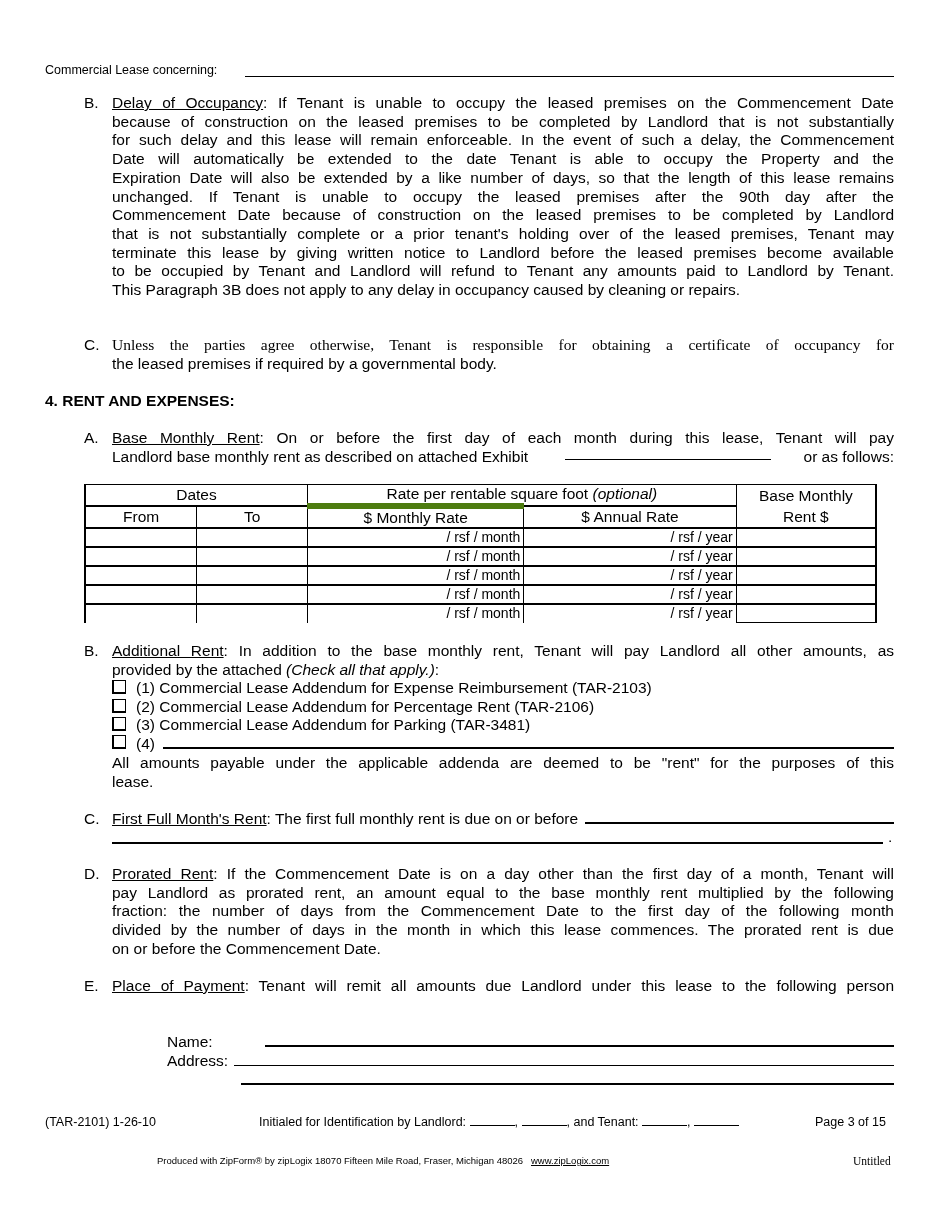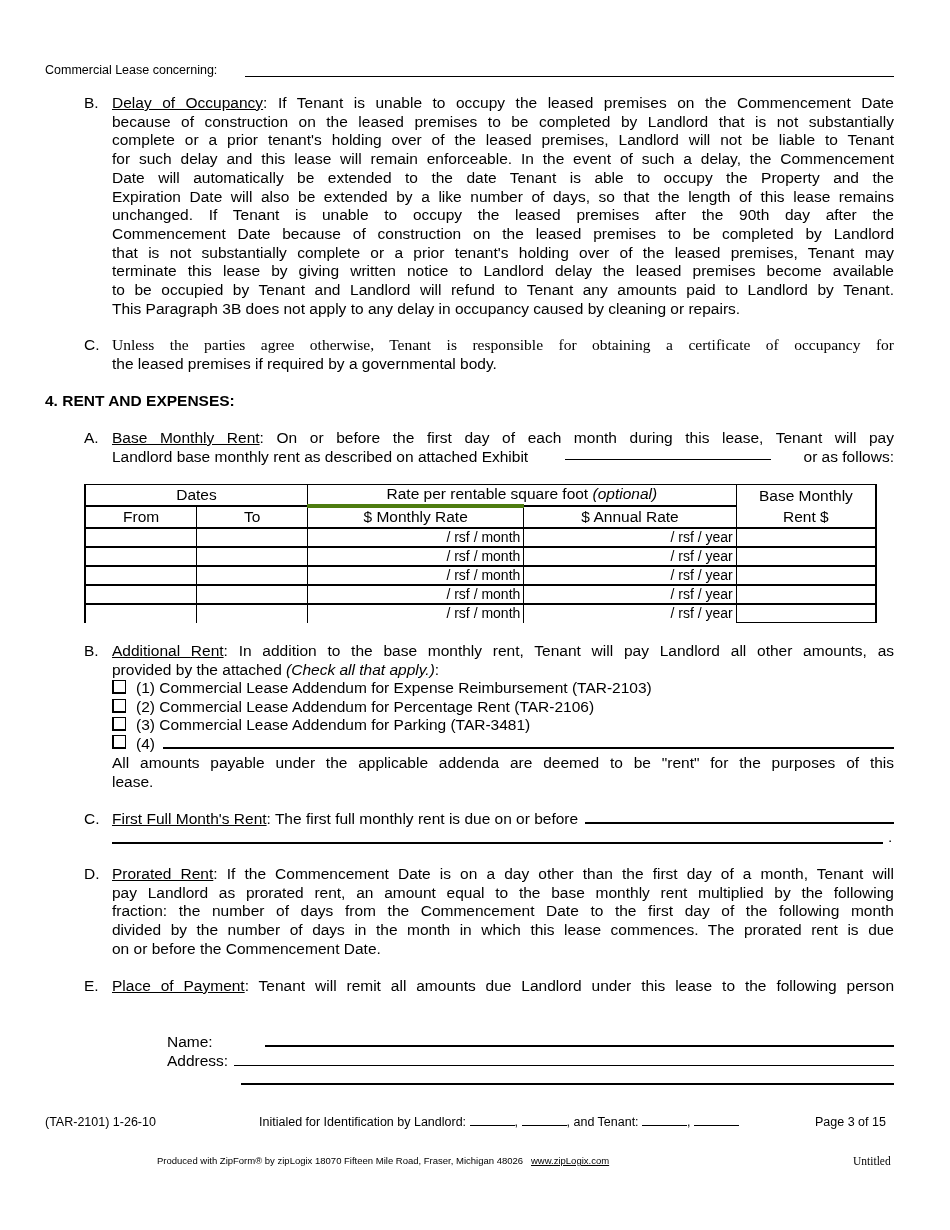--- a/index.html
+++ b/index.html
@@ -33,28 +33,27 @@
 </head>
 <body>
 
 <div class="abs hdr">Commercial Lease concerning:</div>
 <div class="abs hdr-line"></div>
 
 <div class="abs letter" style="left:84px; top:94px;">B.</div>
 <div class="abs para" style="left:112px; top:94px; width:782px;">
   <div style="text-align:justify; text-align-last:justify;"><span class="u">Delay of Occupancy</span>: <span>If Tenant is unable to occupy the leased premises on the Commencement Date</span></div>
   <div style="text-align-last:justify;">because of construction on the leased premises to be completed by Landlord that is not substantially</div>
-  <div style="text-align-last:justify;">complete or a prior tenant's holding over of the leased premises, Landlord will not be liable to Tenant</div>
   <div style="text-align-last:justify;">for such delay and this lease will remain enforceable. In the event of such a delay, the Commencement</div>
   <div style="text-align-last:justify;">Date will automatically be extended to the date Tenant is able to occupy the Property and the</div>
   <div style="text-align-last:justify;">Expiration Date will also be extended by a like number of days, so that the length of this lease remains</div>
   <div style="text-align-last:justify;">unchanged. If Tenant is unable to occupy the leased premises after the 90th day after the</div>
   <div style="text-align-last:justify;">Commencement Date because of construction on the leased premises to be completed by Landlord</div>
   <div style="text-align-last:justify;">that is not substantially complete or a prior tenant's holding over of the leased premises, Tenant may</div>
-  <div style="text-align-last:justify;">terminate this lease by giving written notice to Landlord delay the leased premises become available</div>
+  <div style="text-align-last:justify;">terminate this lease by giving written notice to Landlord before the leased premises become available</div>
   <div style="text-align-last:justify;">to be occupied by Tenant and Landlord will refund to Tenant any amounts paid to Landlord by Tenant.</div>
   <div>This Paragraph 3B does not apply to any delay in occupancy caused by cleaning or repairs.</div>
 </div>
 
 <div class="abs letter" style="left:84px; top:336px;">C.</div>
 <div class="abs para" style="left:112px; top:336px; width:782px;">
   <div style="text-align-last:justify;font-family:Liberation Serif, serif;">Unless the parties agree otherwise, Tenant is responsible for obtaining a certificate of occupancy for</div>
   <div>the leased premises if required by a governmental body.</div>
 </div>
 
@@ -83,21 +82,21 @@
     <td class="c outer-l" colspan="2">Dates</td>
     <td class="c" colspan="2"><span>Rate per rentable square foot</span> <span class="it">(optional)</span></td>
     <td class="c outer-r" rowspan="2" style="vertical-align:top; line-height:21px; padding-top:0px;">
           <div>Base Monthly</div>
           <div>Rent $</div>
         </td>
   </tr>
   <tr class="h2">
     <td class="c outer-l sub" style="border-top:2px solid #000;border-radius:10px;">From</td>
     <td class="c sub" style="border-top:2px solid #000;">To</td>
-    <td class="c sub" style="border-top:4px solid #4d7c0f;">$ Monthly Rate</td>
+    <td class="c sub" style="border-top:6px solid #4d7c0f;">$ Monthly Rate</td>
     <td class="c sub" style="border-top:2px solid #000;">$ Annual Rate</td>
   </tr>
   <tr class="data">
     <td class="outer-l"></td>
     <td></td>
     <td class="r">/ rsf / month</td>
     <td class="r">/ rsf / year</td>
     <td class="outer-r"></td>
   </tr>
   <tr class="data">

